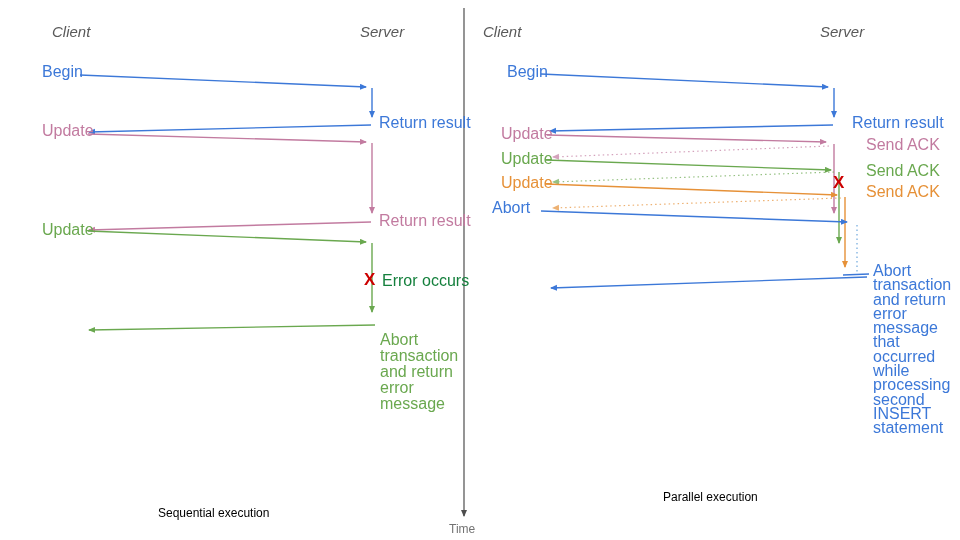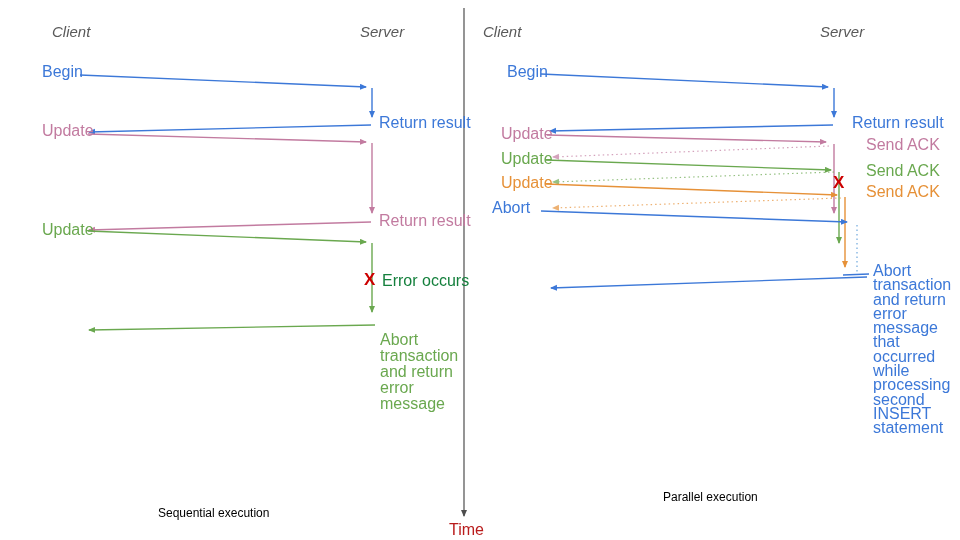--- a/index.html
+++ b/index.html
@@ -10,21 +10,21 @@
   .label{position:absolute;font-size:16px;line-height:15px;white-space:nowrap;}
   .header{position:absolute;font-style:italic;font-size:15px;line-height:17px;color:#595959;white-space:nowrap;text-align:right;}
   .caption{position:absolute;font-size:12px;line-height:18px;color:#000000;white-space:nowrap;}
   .note{white-space:normal;}
   .c-blue{color:#3c78d8;}
   .c-pink{color:#c27ba0;}
   .c-green{color:#6aa84f;}
   .c-orange{color:#e69138;}
   .c-red{color:#15803d;}
   .err-x{position:absolute;font-weight:700;font-size:17px;line-height:17px;color:#cc0000;}
-  .axis-label{position:absolute;font-size:16px;line-height:15px;color:#b91c1c;white-space:nowrap;}
+  .axis-label{position:absolute;font-size:12px;line-height:15px;color:#737373;white-space:nowrap;}
   svg.wires{position:absolute;left:0;top:0;}
 </style>
 </head>
 <body>
 
 <svg class="wires" width="960" height="540" viewBox="0 0 960 540">
   <defs>
     <marker id="m-blue" markerUnits="userSpaceOnUse" markerWidth="8" markerHeight="8" refX="6" refY="3" orient="auto">
       <path d="M0,0 L7,3 L0,6 Z" fill="#3c78d8"></path>
     </marker>

